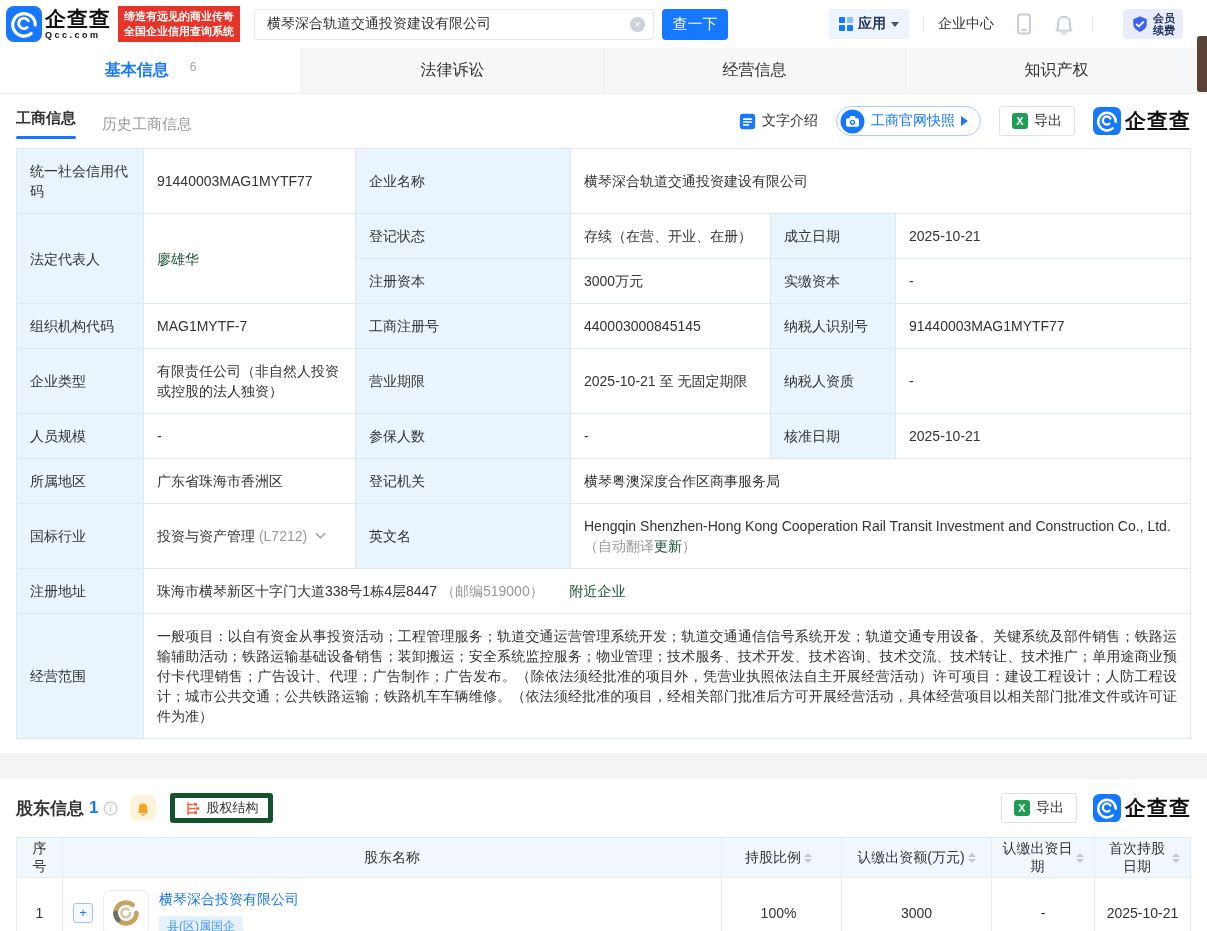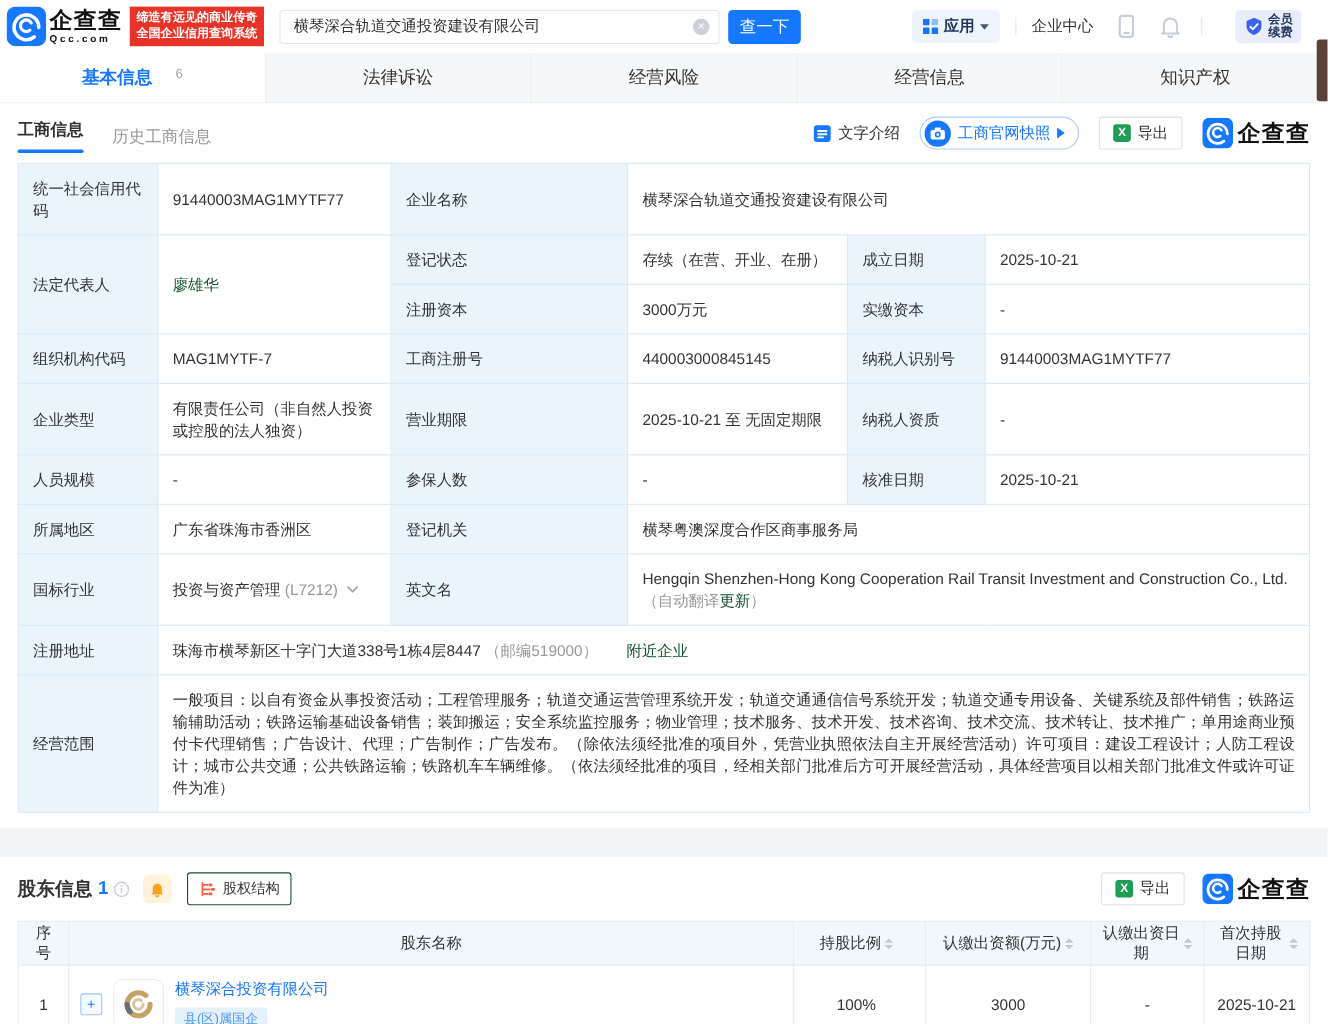--- a/index.html
+++ b/index.html
@@ -89,21 +89,21 @@
   
   .gapband { height:26px; background:#f2f4f6; }
 
   
   .sh-section { background:#fff; padding:14px 16px 0 16px; }
   .sh-head { display:flex; align-items:center; }
   .sh-title { font-size:17px; font-weight:700; color:#333; }
   .sh-count { font-size:17px; font-weight:700; color:#1677ff; margin-left:5px; }
   .bell-chip { width:26px; height:26px; background:#fff3dc; border-radius:6px; margin-left:12px;
     display:flex; align-items:center; justify-content:center; cursor:pointer; }
-  .equity-btn { display:flex; align-items:center; gap:6px; height:30px; border:1px solid #14532d;
+  .equity-btn { display:flex; align-items:center; gap:6px; height:30px; border:5px solid #14532d;
     border-radius:3px; background:#fff; font-size:13px; color:#333; padding:0 10px; margin-left:14px;
     cursor:pointer; font-family:inherit; }
   .sh-head-right { margin-left:auto; display:flex; align-items:center; gap:16px; }
   .sh-table { width:1175px; border-collapse:collapse; table-layout:fixed; font-size:14px; margin-top:14px; }
   .sh-table th, .sh-table td { border:1px solid #e3edf5; }
   .sh-table th { background:#f0f8fd; font-weight:400; color:#333; height:40px; padding:0 10px; }
   .sh-table td { background:#fff; padding:12px 10px; height:70px; }
   .th-inner { display:inline-flex; align-items:center; gap:3px; }
   .sort-ic { display:inline-flex; flex-direction:column; gap:2px; }
   .sort-ic i { width:0; height:0; border-left:4px solid transparent; border-right:4px solid transparent; }
@@ -189,23 +189,20 @@
   </div>
   <div class="edge-widget"></div>
 
   <div class="tabbar">
     <div class="tab active">
       <span>基本信息</span>
         <span class="cnt">6</span>
     </div>
     <div class="tab">
         <span>法律诉讼</span>
-      </div>
-    <div class="tab">
-        <span>经营风险</span>
       </div>
     <div class="tab">
         <span>经营信息</span>
       </div>
     <div class="tab">
         <span>知识产权</span>
       </div>
   </div>
 
   <div class="subrow">

